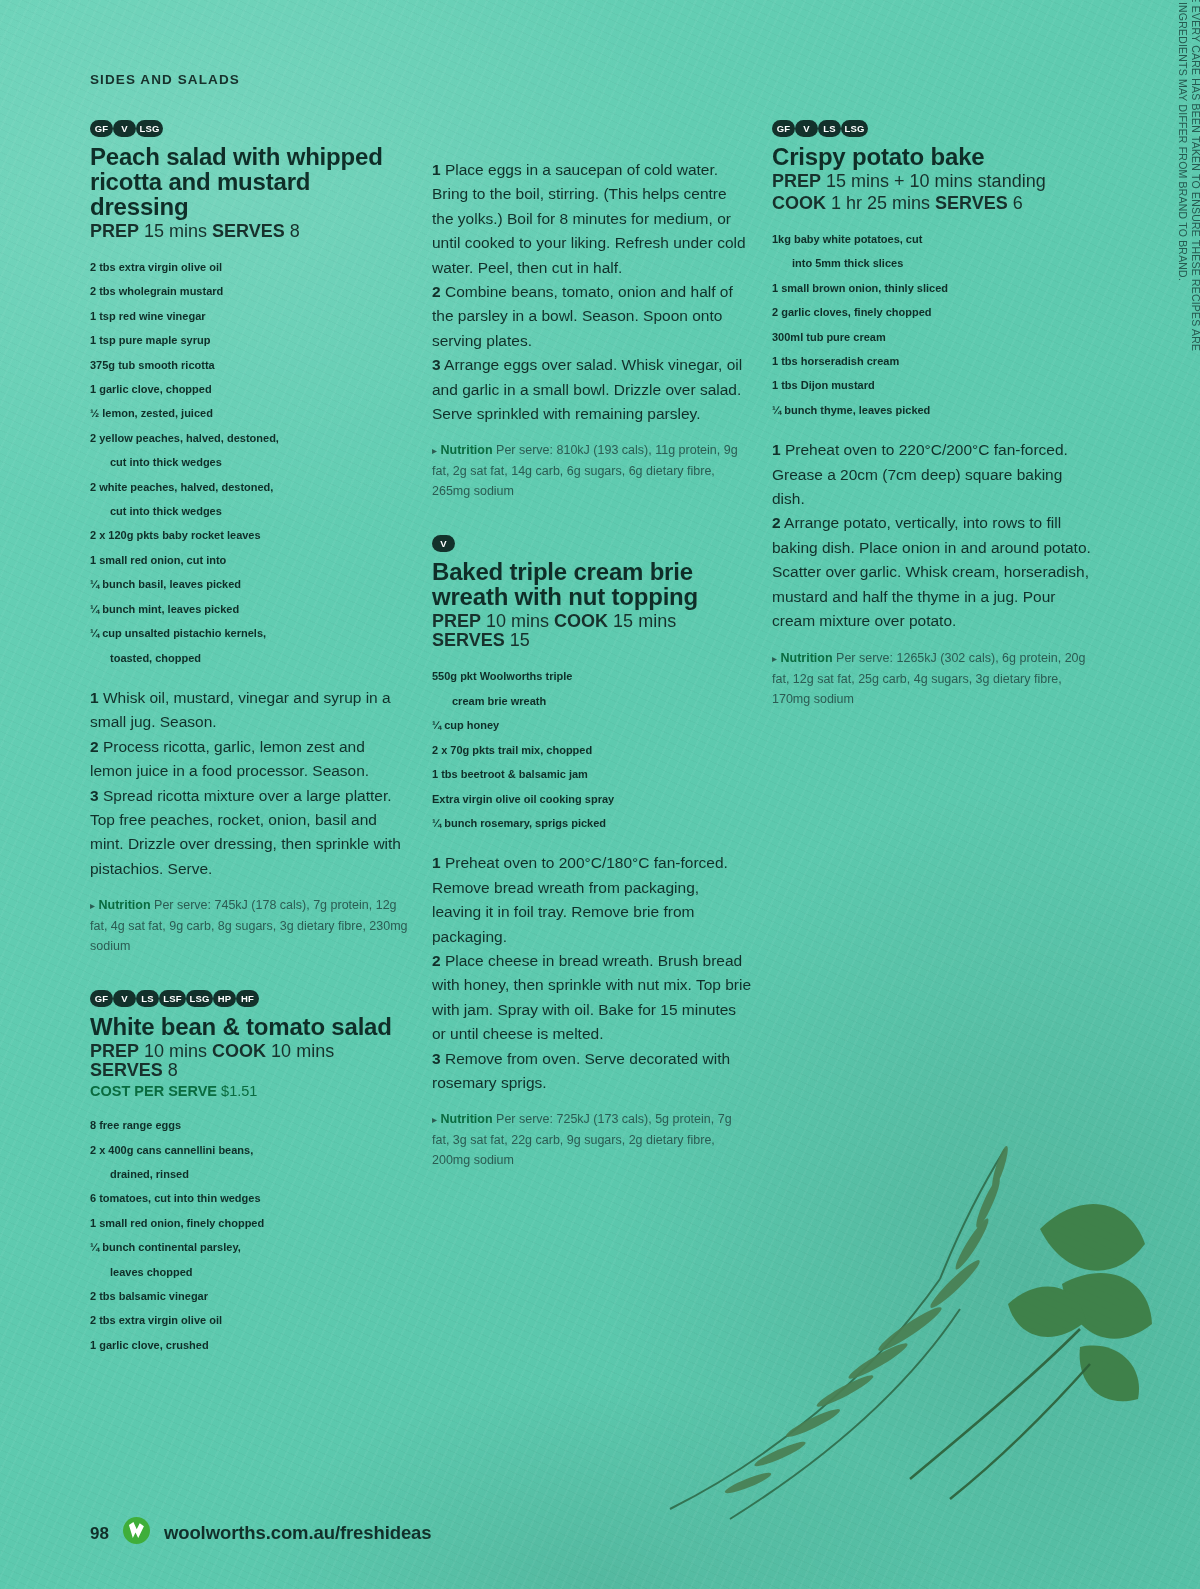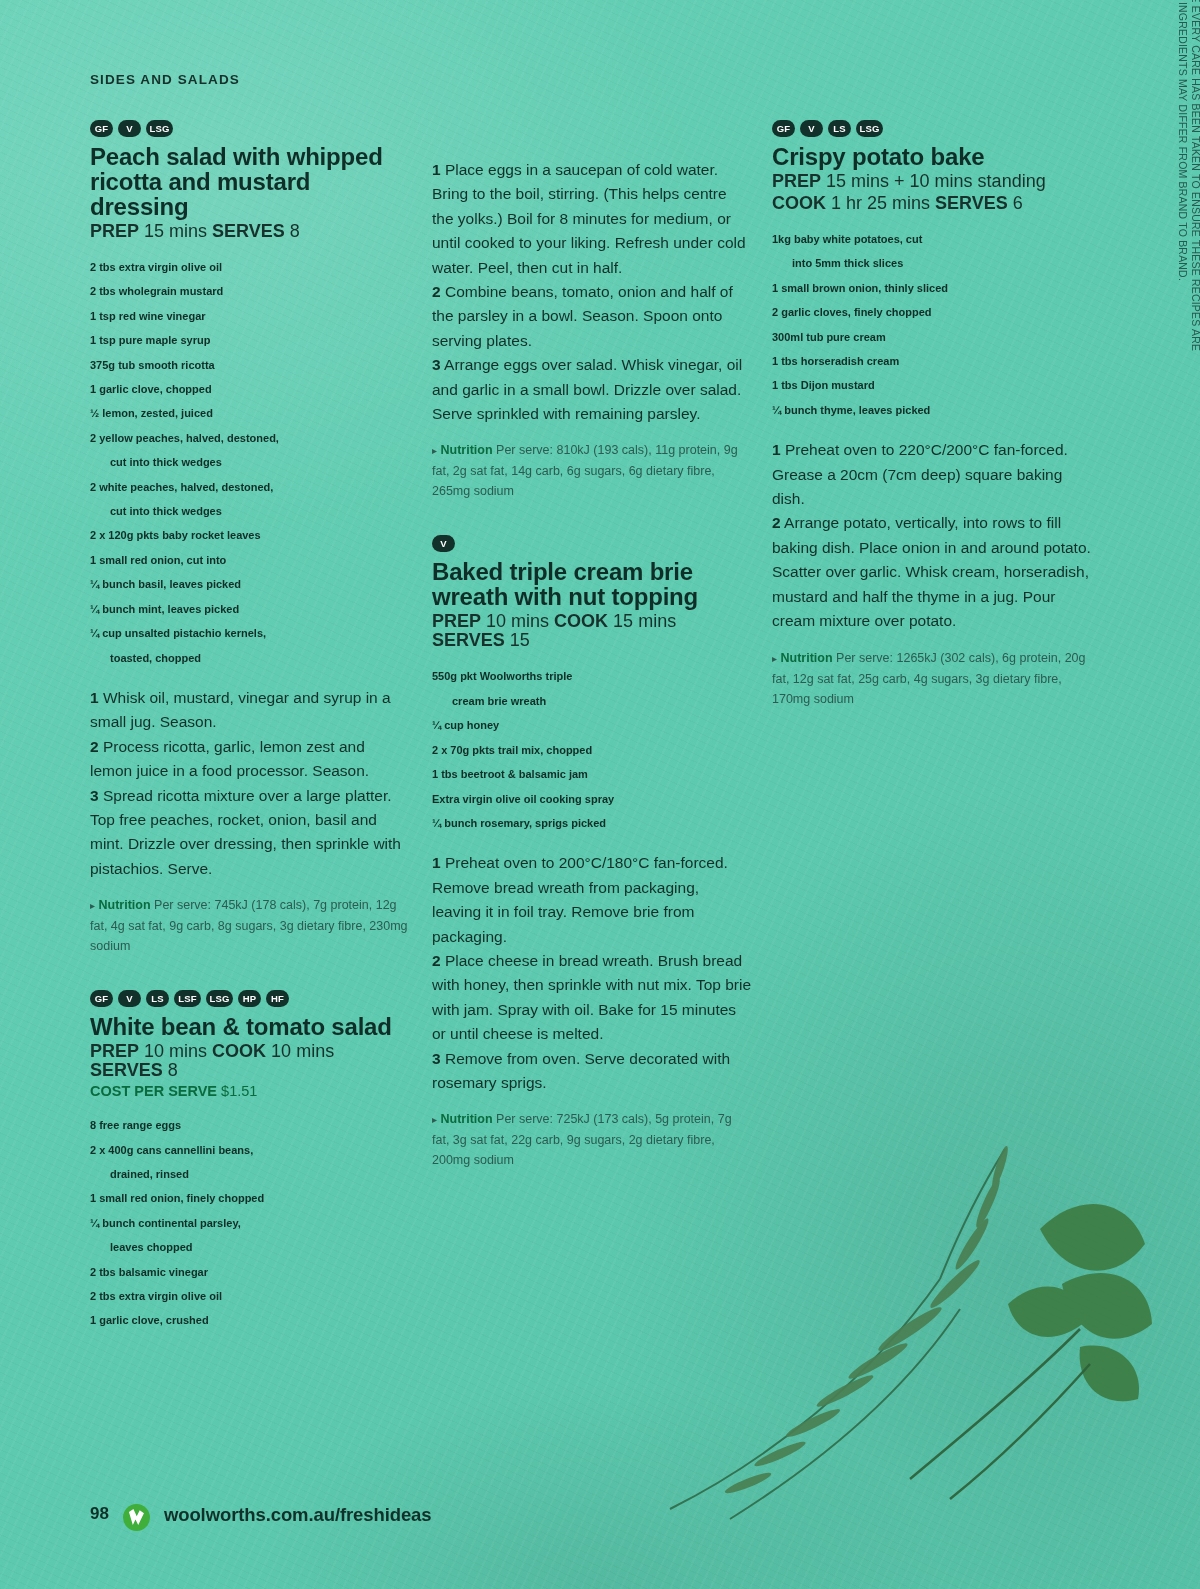--- a/index.html
+++ b/index.html
@@ -51,21 +51,20 @@
   .col {
     position: absolute;
     top: 120px;
   }
   .col1 { left: 90px; width: 320px; }
   .col2 { left: 432px; width: 320px; }
   .col3 { left: 772px; width: 320px; }
 
   .badges {
     display: flex;
-    gap: 5px;
     margin-bottom: 7px;
   }
   .badge {
     width: 23px;
     height: 17px;
     border-radius: 9px;
     background: #13312b;
     color: #ffffff;
     font-size: 9.5px;
     font-weight: bold;
@@ -149,23 +148,23 @@
     color: #265a50;
     letter-spacing: 0.2px;
     text-align: left;
     white-space: pre-line;
   }
 
   
   .footer {
     position: absolute;
     left: 90px;
-    bottom: 58px;
+    bottom: 45px;
     display: flex;
-    align-items: flex-start;
+    align-items: flex-end;
     gap: 14px;
   }
   .pageno {
     font-size: 17px;
     font-weight: bold;
     color: #11302a;
   }
   .wlogo {
     width: 27px; height: 27px;
     border-radius: 50%;
@@ -270,20 +269,21 @@
         <span>8</span>
       </div>
       <div class="cost">
         <span>COST PER SERVE</span>
         <span class="val">$1.51</span>
       </div>
       <ul class="ingredients">
         <li>8 free range eggs</li>
         <li>2 x 400g cans cannellini beans,</li>
         <li class="indent">drained, rinsed</li>
+        <li>6 tomatoes, cut into thin wedges</li>
         <li>1 small red onion, finely chopped</li>
         <li>¼ bunch continental parsley,</li>
         <li class="indent">leaves chopped</li>
         <li>2 tbs balsamic vinegar</li>
         <li>2 tbs extra virgin olive oil</li>
         <li>1 garlic clove, crushed</li>
       </ul>
     </div>
   </div>
 

